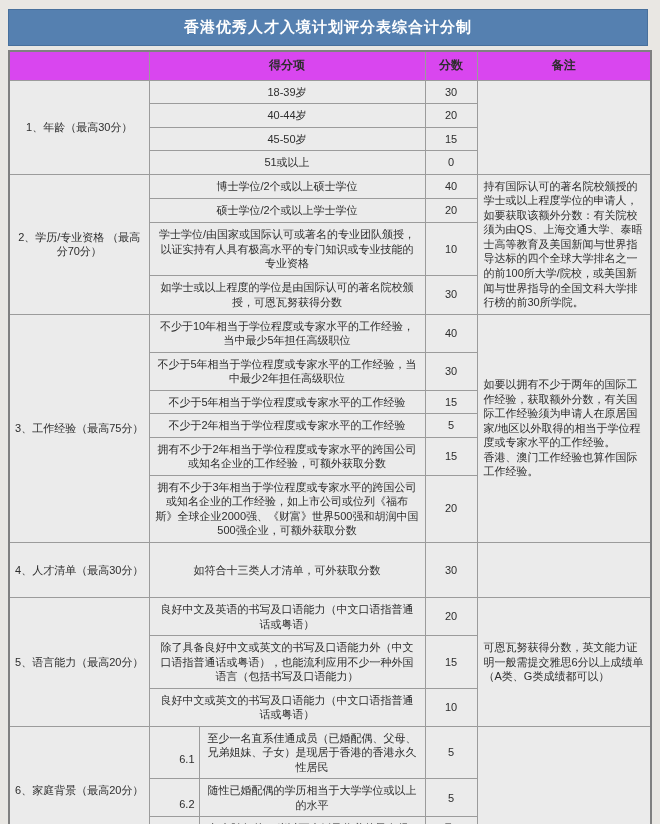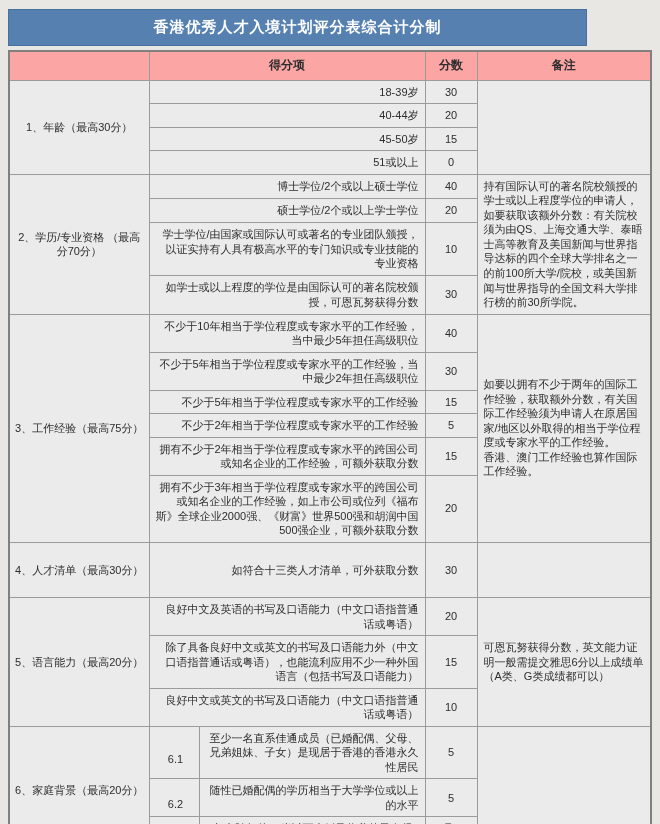--- a/index.html
+++ b/index.html
@@ -8,21 +8,21 @@
     width: 660px;
     height: 824px;
     background: #e9e7e3;
     overflow: hidden;
     font-family: "Liberation Sans", "DejaVu Sans", sans-serif;
   }
   .page {
     padding: 9px 8px 0 8px;
   }
   .title-bar {
-    width: 579px;
+    width: 640px;
     background: #5580b0;
     border: 1px solid #48709c;
     color: #ffffff;
     font-weight: bold;
     font-size: 15px;
     letter-spacing: 1px;
     text-align: center;
     padding: 8px 0;
     box-sizing: border-box;
     margin-bottom: 4px;
@@ -40,32 +40,32 @@
     line-height: 1.32;
     color: #2d2d2d;
     padding: 4px 6px;
     vertical-align: middle;
     word-break: break-all;
   }
   .score-table thead th {
     font-weight: bold;
     font-size: 12px;
     padding: 6px 4px;
-    background: #fca5a5;
+    background: #d946ef;
   }
   td.cat {
     text-align: center;
     padding: 20px 4px;
   }
   td.sub {
-    text-align: center;
+    text-align: right;
     padding: 16px 4px 3px 7px;
   }
   td.crit {
-    text-align: right;
+    text-align: center;
   }
   td.crit.center {
   }
   td.score {
     text-align: center;
     padding: 4px 10px;
   }
   td.remarks {
     text-align: left;
     white-space: pre-line;

